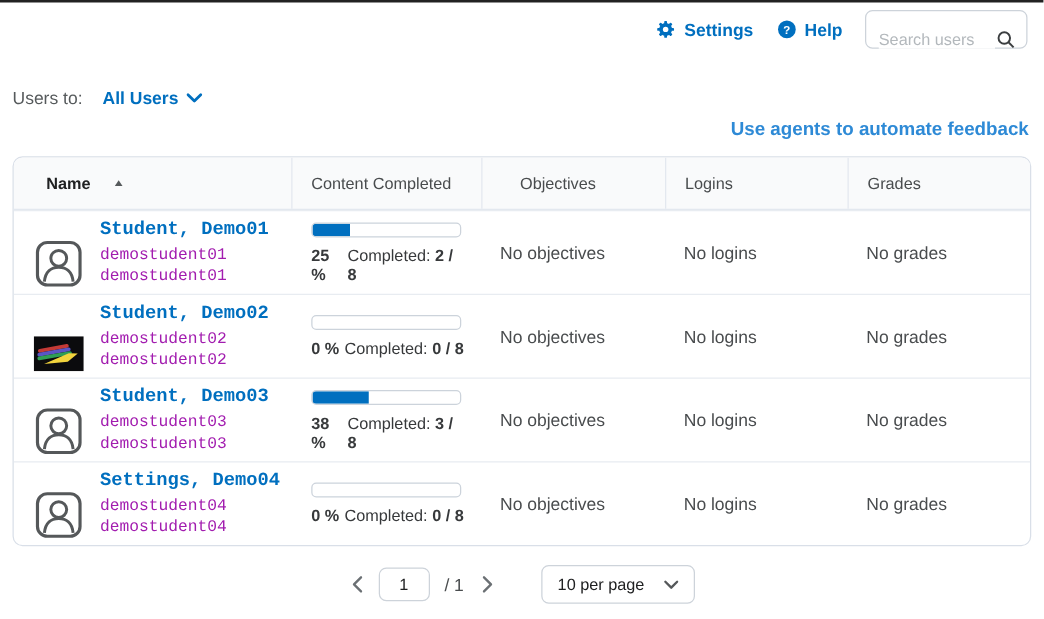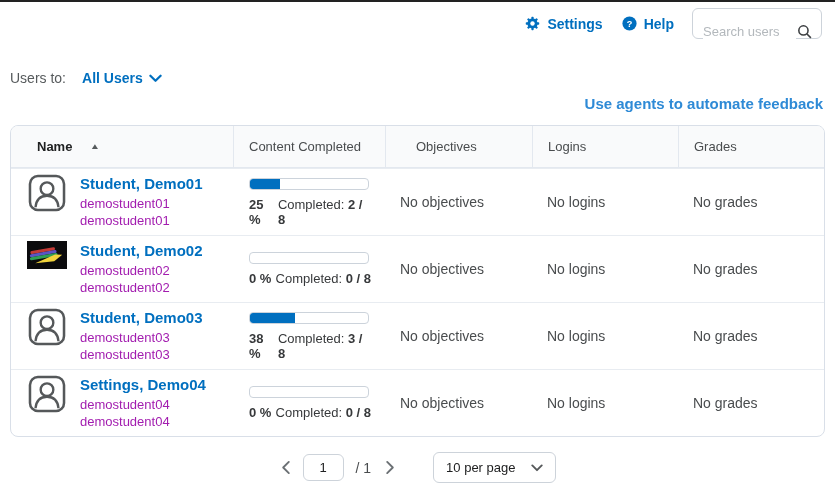--- a/index.html
+++ b/index.html
@@ -66,21 +66,21 @@
   .col-name    { width: 222px; }
   .col-content { width: 152px; }
   .col-obj     { width: 147px; padding-left: 30px; }
   .col-logins  { width: 146px; }
   .col-grades  { flex: 1; }
 
   .trow { display: flex; height: 67px; align-items: center; border-top: 1px solid #e8ecf1; }
   .trow:first-child { border-top: none; }
   .td { padding-left: 15px; font-size: 14px; color: #494c4e; }
 
-  .name-cell { display: flex; align-items: flex-start; padding-left: 16px; gap: 13px; }
+  .name-cell { display: flex; align-items: flex-end; padding-left: 16px; gap: 13px; font-family: Liberation Mono, monospace; }
   .avatar-frame { width: 40px; display: flex; justify-content: center; flex-shrink: 0; }
   .name-lines { display: flex; flex-direction: column; line-height: 1.32; }
   .student-link { color: #006fbf; font-size: 15px; font-weight: 600; cursor: pointer; margin-bottom: 1px; }
   .user-id { font-size: 13px; color: #a21caf; }
 
   .progress-cell { padding-left: 16px; }
   .progress-track {
     width: 120px; height: 12px; border: 1px solid #ccd3db; border-radius: 4px;
     background: #fff; overflow: hidden;
   }

